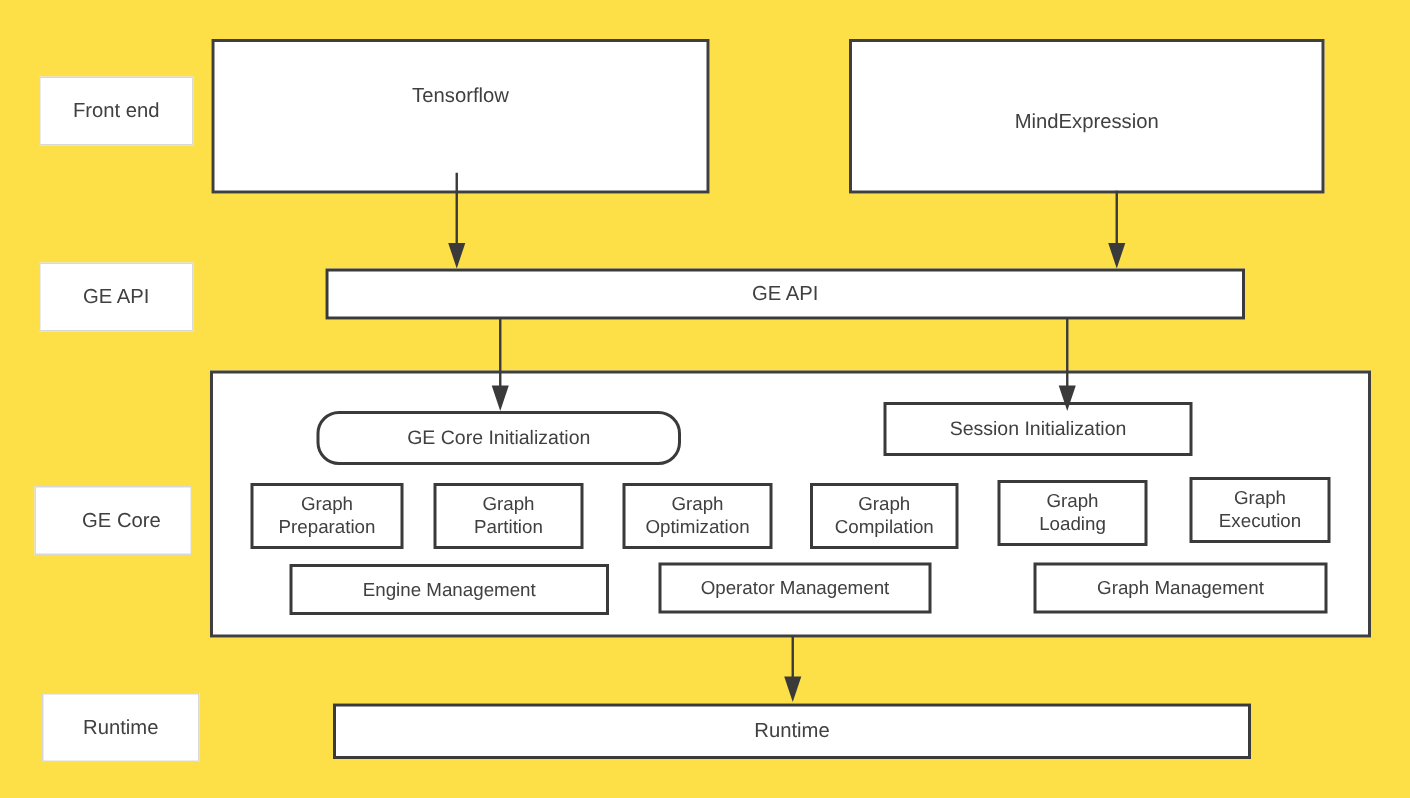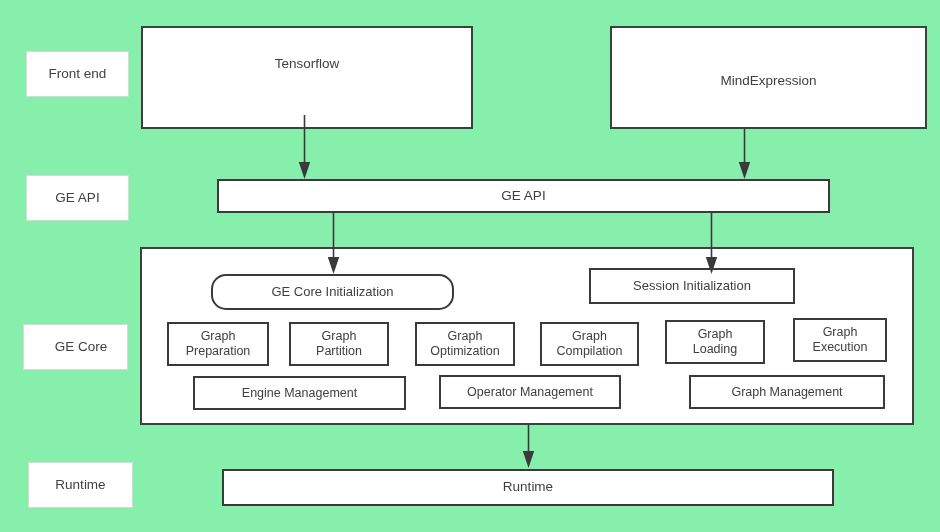--- a/index.html
+++ b/index.html
@@ -4,21 +4,21 @@
 <style>
   html, body {
     margin: 0;
     padding: 0;
     background: #000000;
   }
   #canvas {
     position: relative;
     width: 940px;
     height: 532px;
-    background: #86efac;
+    background: #fde047;
     font-family: "Liberation Sans", sans-serif;
     overflow: hidden;
   }
   .box {
     position: absolute;
     box-sizing: border-box;
     background: #ffffff;
     border: 2px solid #3a3a3a;
     color: #404040;
     display: flex;
@@ -93,21 +93,21 @@
   </div>
 
   <div class="box inner" style="left:213px; top:81px; width:181px; height:36px;">
     <span>TF Adapter</span>
   </div>
 
   <div class="box container-box" style="left:141px; top:26px; width:332px; height:103px;">
     <div class="fe-title">Tensorflow</div>
   </div>
 
-  <div class="box container-box" style="left:610px; top:26px; width:317px; height:103px;">
+  <div class="box container-box" style="left:566px; top:26px; width:317px; height:103px;">
     <div class="me-title">MindExpression</div>
   </div>
 
   <div class="box bar" style="left:217px; top:179px; width:613px; height:34px;">
     <span>GE API</span>
   </div>
 
   <div class="box container-box" style="left:140px; top:247px; width:774px; height:178px;"></div>
 
   <div class="box inner" style="left:211px; top:274px; width:243px; height:36px;border-radius:15px;">

